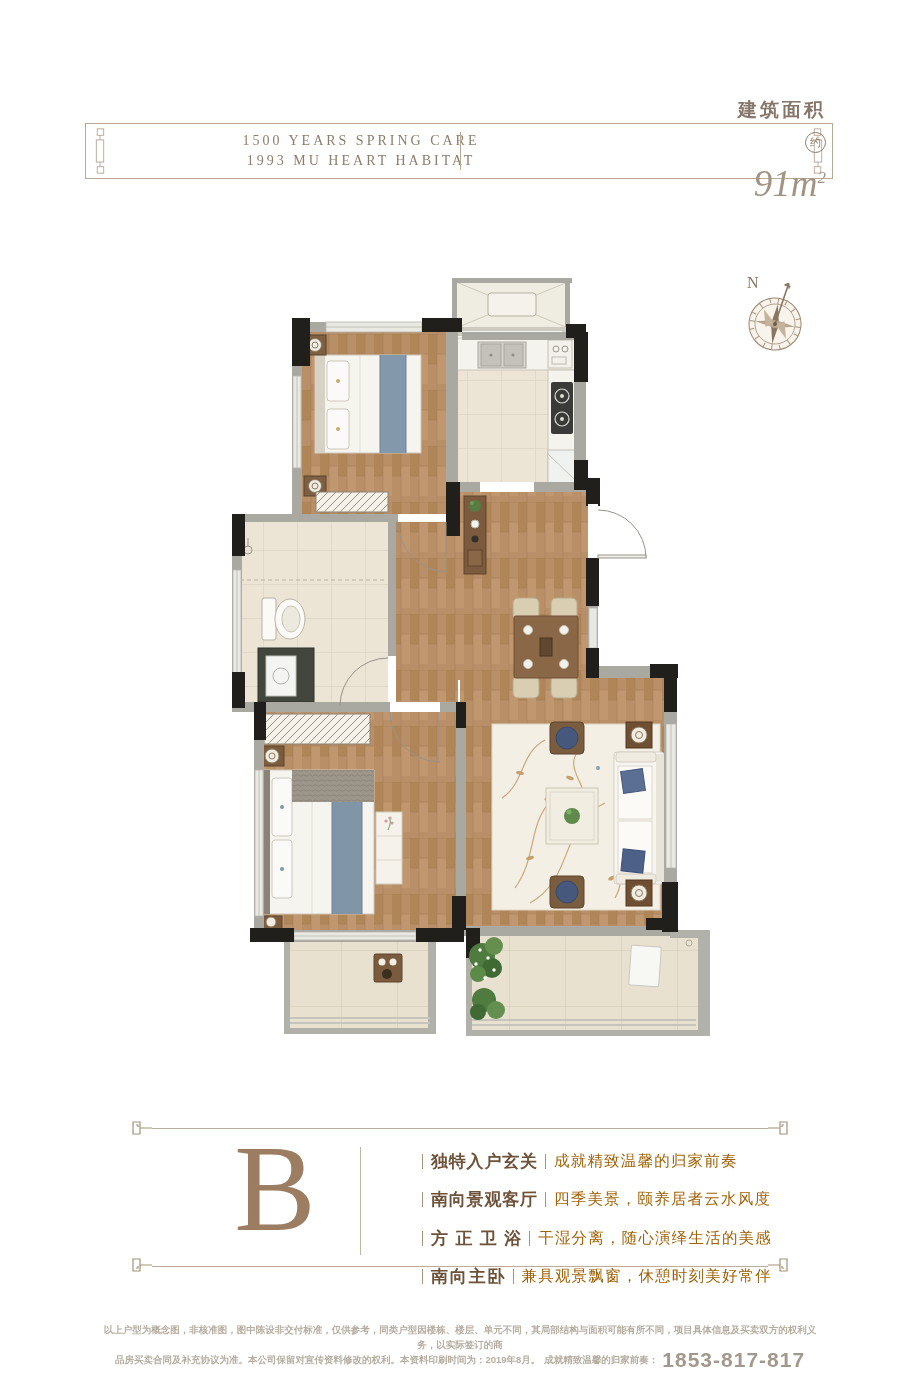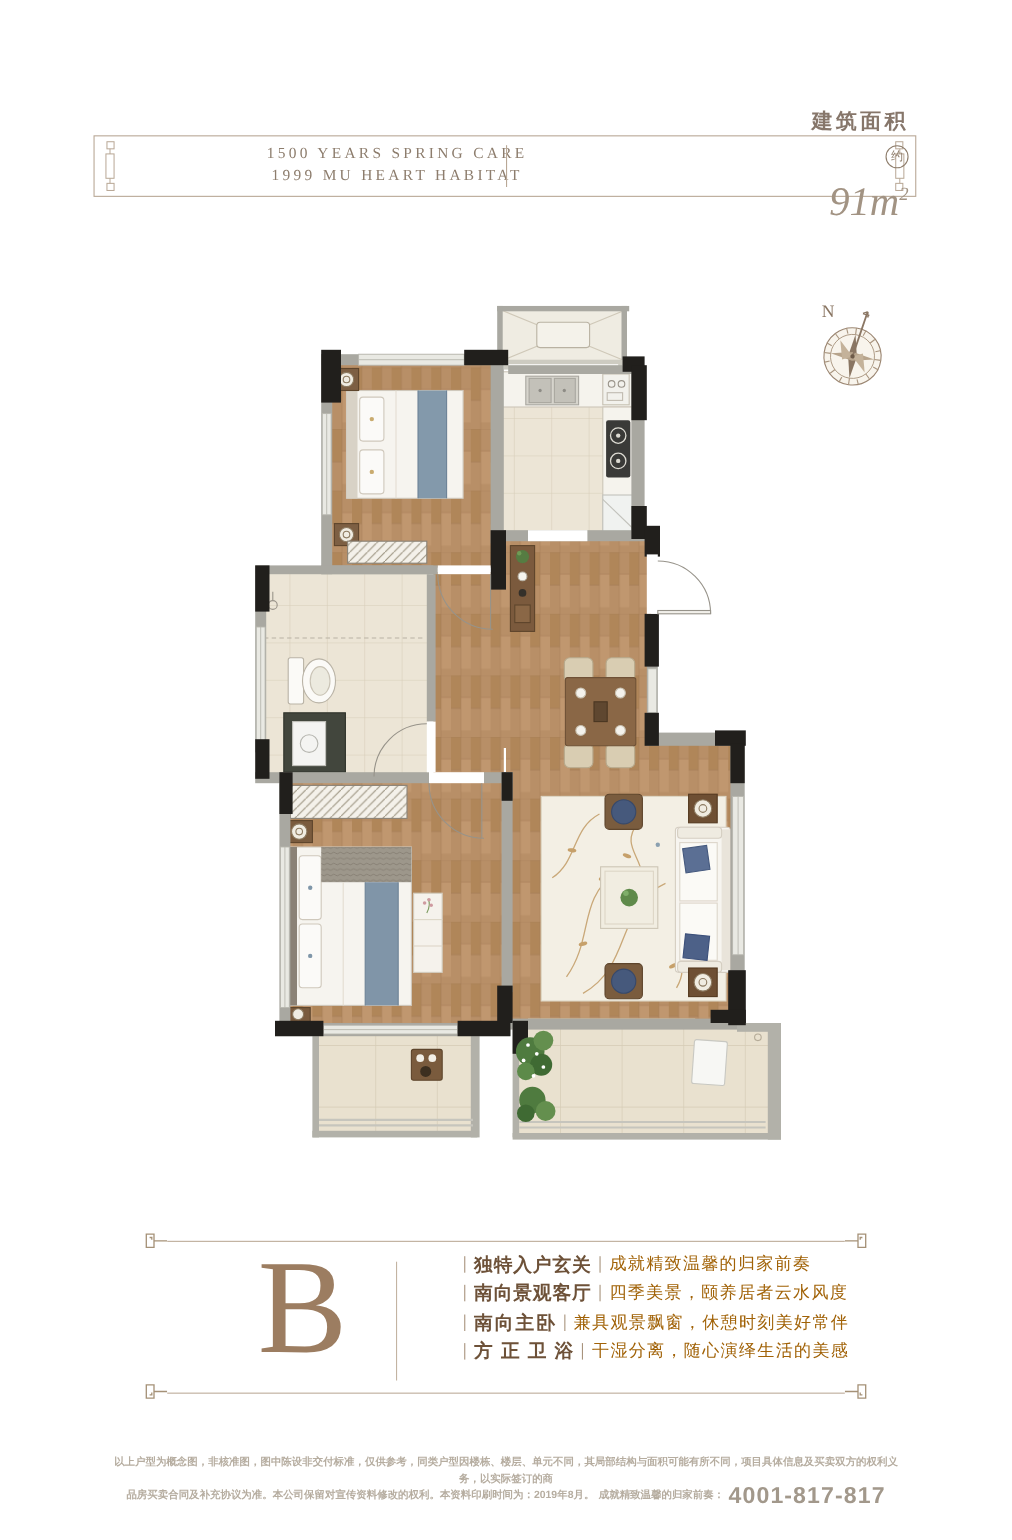--- a/index.html
+++ b/index.html
@@ -31,21 +31,21 @@
   .fline{position:absolute;left:22px;right:22px;height:1px;background:#bdac9a;}
   .fline.t{top:9px;} .fline.b{bottom:2px;}
   .cbr{position:absolute;width:22px;height:22px;}
   .cbr.tl{left:0;top:0;} .cbr.tr{right:0;top:0;transform:scaleX(-1);}
   .cbr.bl{left:0;bottom:-5px;transform:scaleY(-1);} .cbr.br{right:0;bottom:-5px;transform:scale(-1,-1);}
   .big-b{position:absolute;left:80px;top:8px;width:130px;text-align:center;
          font-family:"Liberation Serif","DejaVu Serif",serif;color:#9c7d61;
          font-size:122px;line-height:124px;}
   .fdiv{position:absolute;left:230px;top:28px;width:1px;height:108px;background:#c3b4a2;}
   .flist{position:absolute;left:292px;top:17px;width:350px;}
-  .frow{display:flex;align-items:center;height:26.5px;}
+  .frow{display:flex;align-items:center;height:26.5px;margin-top:12px;}
   .fbar{width:1px;height:15px;background:#a8937d;flex:none;}
   .f-label{display:inline-block;width:106px;margin:0 8px;color:#6d5138;font-weight:bold;
            font-size:17px;text-align:justify;text-align-last:justify;}
   .f-desc{margin-left:8px;color:#a16207;font-size:15.5px;letter-spacing:1.2px;white-space:nowrap;}
   
   .ft{position:absolute;left:100px;top:1322px;width:720px;text-align:center;
       color:#b6ada0;font-size:9.5px;line-height:15px;font-weight:bold;}
   .ft-l2{display:flex;align-items:center;justify-content:center;gap:4px;}
   .phone{font-size:21px;color:#a2988b;letter-spacing:1px;font-family:"Liberation Sans",sans-serif;}
 </style>
@@ -68,21 +68,21 @@
       <g fill="none" stroke="#b9a896" stroke-width="1">
         <rect x="5" y="2" width="7" height="7"></rect>
         <rect x="4" y="14" width="8" height="24"></rect>
         <rect x="5" y="43" width="7" height="7"></rect>
         <line x1="8" y1="9" x2="8" y2="14"></line>
           <line x1="8" y1="38" x2="8" y2="43"></line>
       </g>
     </svg>
     <div class="hd-left">
       <div>1500 YEARS SPRING CARE</div>
-      <div>1999 MU HEART HABITAT</div>
+      <div>1993 MU HEART HABITAT</div>
     </div>
     <div class="hd-div"></div>
     <div class="hd-area">
       <span class="area-label">建筑面积</span>
       <span class="area-badge">约</span>
       <span class="area-value"><span>91m</span><sup>2</sup></span>
     </div>
   </header>
 
   <div class="compass">
@@ -520,35 +520,35 @@
         <span class="f-desc">成就精致温馨的归家前奏</span>
       </div>
       <div class="frow">
         <span class="fbar"></span>
         <span class="f-label">南向景观客厅</span>
         <span class="fbar"></span>
         <span class="f-desc">四季美景，颐养居者云水风度</span>
       </div>
       <div class="frow">
         <span class="fbar"></span>
-        <span class="f-label">南向主卧</span>
-        <span class="fbar"></span>
-        <span class="f-desc">兼具观景飘窗，休憩时刻美好常伴</span>
+        <span class="f-label">方正卫浴</span>
+        <span class="fbar"></span>
+        <span class="f-desc">干湿分离，随心演绎生活的美感</span>
       </div>
       <div class="frow">
         <span class="fbar"></span>
-        <span class="f-label">方正卫浴</span>
-        <span class="fbar"></span>
-        <span class="f-desc">干湿分离，随心演绎生活的美感</span>
+        <span class="f-label">南向主卧</span>
+        <span class="fbar"></span>
+        <span class="f-desc">兼具观景飘窗，休憩时刻美好常伴</span>
       </div>
     </div>
   </section>
 
   <footer class="ft">
     <div>以上户型为概念图，非核准图，图中陈设非交付标准，仅供参考，同类户型因楼栋、楼层、单元不同，其局部结构与面积可能有所不同，项目具体信息及买卖双方的权利义务，以实际签订的商</div>
     <div class="ft-l2">
       <span>品房买卖合同及补充协议为准。本公司保留对宣传资料修改的权利。本资料印刷时间为：2019年8月。</span>
       <span>成就精致温馨的归家前奏：</span>
-      <span class="phone">4001-817-817</span>
+      <span class="phone">1853-817-817</span>
     </div>
   </footer>
 
 </div>
 
 </body></html>

